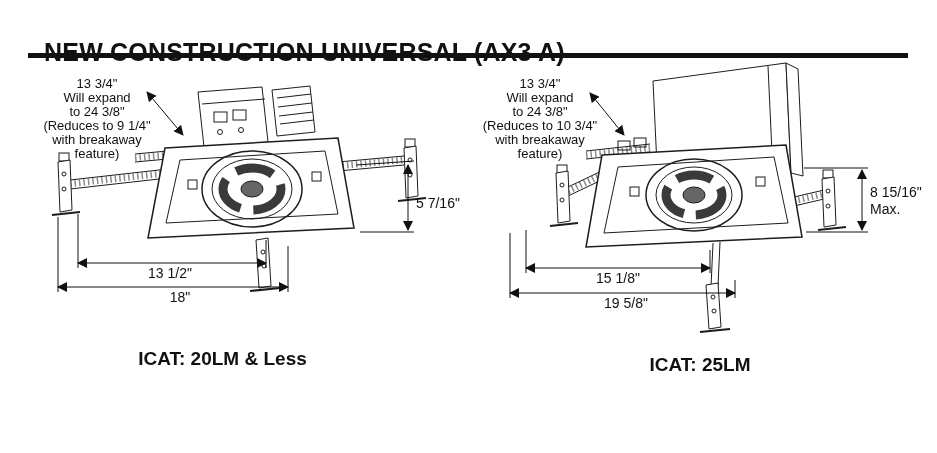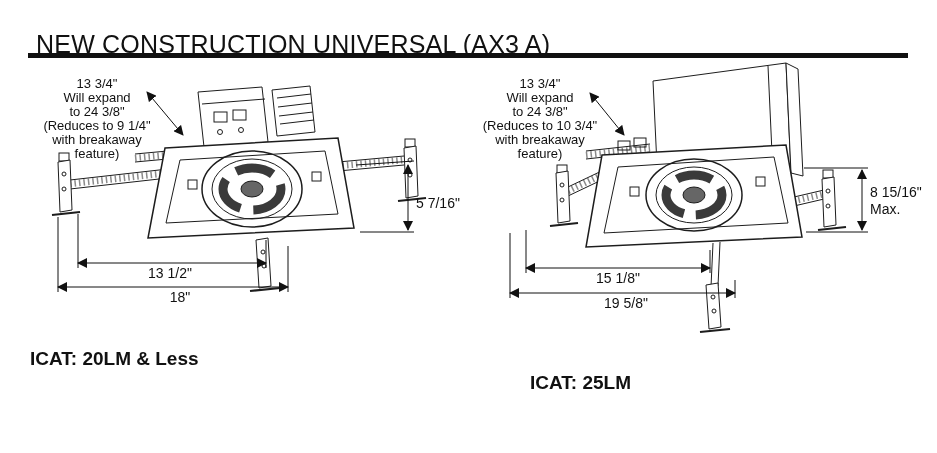--- a/index.html
+++ b/index.html
@@ -1,26 +1,26 @@
 <!DOCTYPE html>
 <html><head>
 <meta charset="utf-8">
 <style>
   html,body{margin:0;padding:0;background:#fff;}
   #canvas{position:relative;width:937px;height:453px;background:#fff;overflow:hidden;
           font-family:"Liberation Sans", sans-serif;color:#111;}
-  #page-title{position:absolute;left:28px;top:22px;margin:8px;font-size:25px;font-weight:normal;
+  #page-title{position:absolute;left:28px;top:22px;margin:16px;font-size:25px;font-weight:bold;
               letter-spacing:.2px;color:#111;white-space:nowrap;}
   #title-rule{position:absolute;left:28px;top:53px;width:880px;height:5px;background:#111;}
   .fig-svg{position:absolute;}
   #left-svg{left:20px;top:62px;}
   #right-svg{left:468px;top:55px;}
-  .caption{position:absolute;font-weight:bold;font-size:19px;line-height:26px;color:#111;}
+  .caption{position:absolute;text-align:center;font-weight:bold;font-size:19px;line-height:26px;color:#111;}
   #left-caption{left:30px;top:346px;width:385px;}
-  #right-caption{left:530px;top:370px;width:340px;}
+  #right-caption{left:530px;top:352px;width:340px;}
   svg text{font-family:"Liberation Sans", sans-serif;fill:#111;}
   .note-txt{font-size:13px;}
   .dim-txt{font-size:14px;}
   .thin{stroke:#1d1d1d;stroke-width:1;fill:none;}
   .med{stroke:#1d1d1d;stroke-width:1.5;fill:none;}
   .panel{stroke:#1d1d1d;stroke-width:1.5;fill:#fff;}
   .panel-thin{stroke:#1d1d1d;stroke-width:1;fill:#fff;}
   .dimline{stroke:#111;stroke-width:1;fill:none;}
   .hatch{stroke:#8a8a8a;stroke-width:6.5;stroke-dasharray:1.5 3;fill:none;}
   .foot{stroke:#1d1d1d;stroke-width:2.2;fill:none;}

